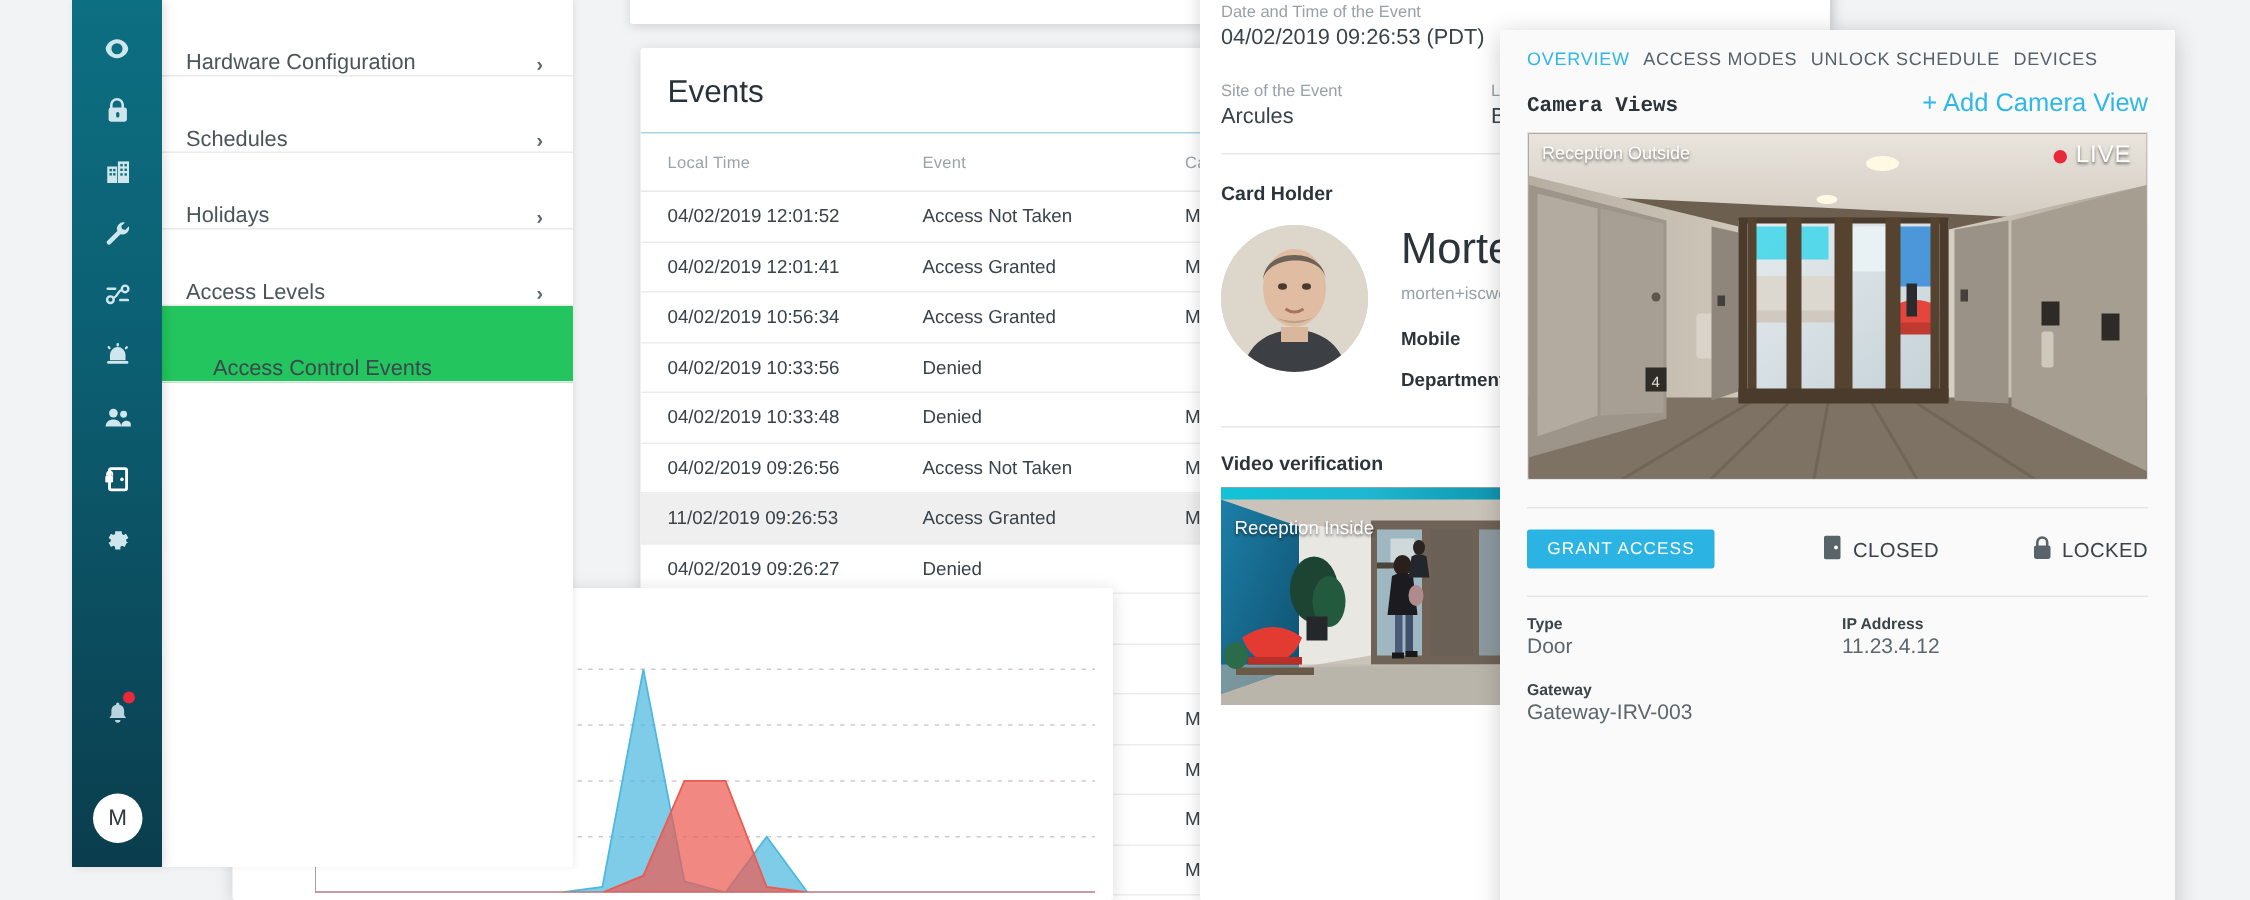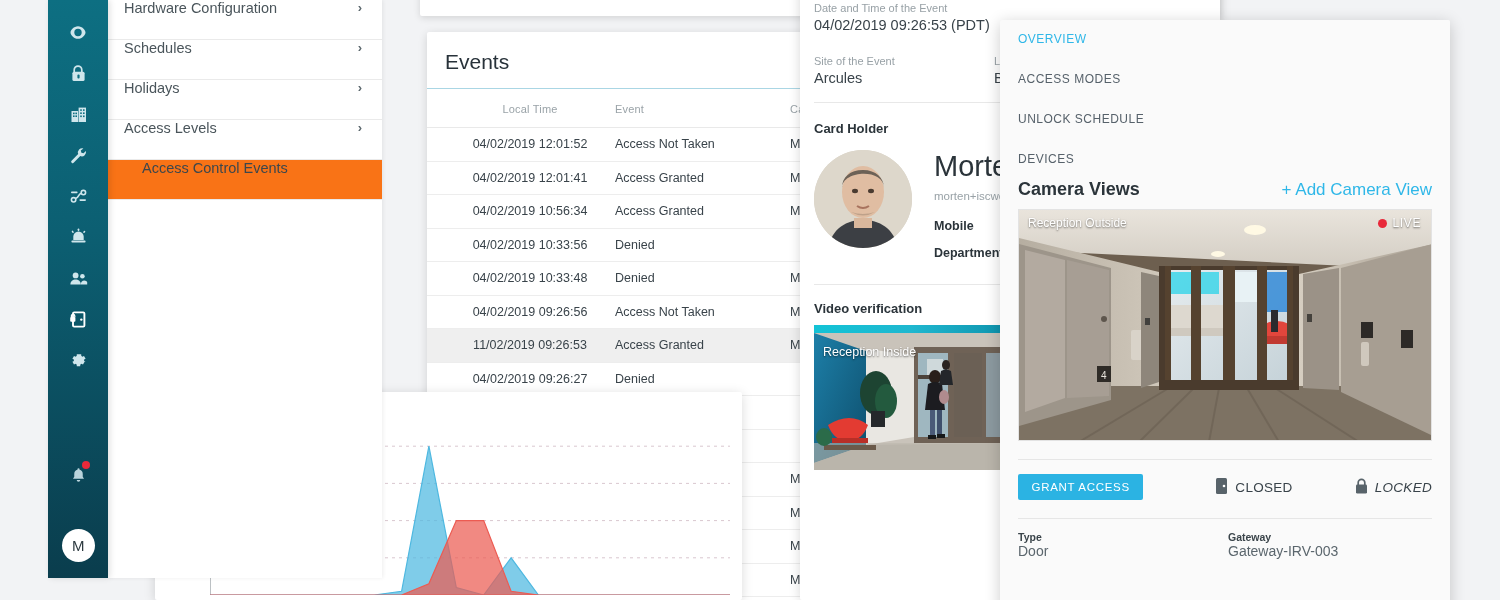--- a/index.html
+++ b/index.html
@@ -31,25 +31,25 @@
   #sb-avatar { position: absolute; left: 14px; top: 529px; width: 33px; height: 33px;
     border-radius: 50%; background: #fff; color: #2d3a40; font-size: 15px;
     display: flex; align-items: center; justify-content: center; letter-spacing: .3px; }
 
   
   #menu-panel {
     position: absolute; left: 108px; top: 0; width: 274px; height: 578px;
     background: #fff; z-index: 25; box-shadow: 1px 0 4px rgba(0,0,0,.07);
   }
   .menu-item {
-    height: 40px; display: flex; align-items: flex-start; justify-content: space-between;
+    height: 51px; display: flex; align-items: flex-end; justify-content: space-between;
     padding: 0 20px 0 16px; border-bottom: 1px solid #eaeaea;
     font-size: 14.5px; color: #4a555b;
   }
-  .menu-item.selected { background: #f97316; color: #3d474c; padding-left: 34px; }
+  .menu-item.selected { background: #22c55e; color: #3d474c; padding-left: 34px; }
   .chev { font-size: 13px; color: #5c686e; font-weight: bold; }
 
   
   #backdrop-card {
     position: absolute; left: 420px; top: -60px; width: 800px; height: 76px;
     background: #fff; border-radius: 2px; box-shadow: 0 2px 7px rgba(0,0,0,.13);
     z-index: 8;
   }
 
   
@@ -60,21 +60,21 @@
   }
   #events-title {
     padding: 18px 0 14px 18px; font-size: 21px; color: #28323a;
     border-bottom: 1.5px solid #aad6e4;
   }
   .ev-head { display: flex; padding: 14px 0 12px 18px; border-bottom: 1px solid #e9e9e9;
              font-size: 11px; color: #9aa3a8; letter-spacing: .2px; }
   .ev-row  { display: flex; padding: 0 0 0 18px; height: 33.5px; align-items: center;
              border-bottom: 1px solid #ededed; font-size: 12.5px; color: #39434a; }
   .ev-row.hl { background: #efefef; }
-  .c-time { width: 170px; flex: none; text-align: center; }
+  .c-time { width: 170px; flex: none; }
   .c-event{ width: 175px; flex: none; }
   .c-card { width: 200px; flex: none; }
 
   
   #detail-panel {
     position: absolute; left: 800px; top: -50px; width: 420px; height: 650px;
     background: #fff; border-radius: 2px; box-shadow: 0 2px 12px rgba(0,0,0,.16);
     z-index: 14; padding: 0 14px; overflow: hidden;
   }
   .dp-label { font-size: 11px; color: #98a1a6; margin-bottom: 3px; }
@@ -97,47 +97,47 @@
     position: absolute; left: 1000px; top: 20px; width: 450px; height: 600px;
     background: #fafafa; border-radius: 2px; box-shadow: 0 3px 16px rgba(0,0,0,.2);
     z-index: 20; overflow: hidden;
   }
   #door-head { background: #fff; padding: 16px 20px 12px 18px; display: flex;
                align-items: flex-start; justify-content: space-between; }
   #door-title-row { display: flex; align-items: center; gap: 8px; }
   #door-title { font-size: 20.5px; color: #222b31; }
   #door-status { font-size: 11.5px; color: #49c3a0; letter-spacing: .8px; margin: 1px 0 0 26px; }
   #edit-btn { font-size: 12px; color: #2fb7e8; letter-spacing: .6px; cursor: pointer; }
-  #door-tabs { display: flex; gap: 21px; padding: 12px 18px 0 18px; background: #fafafa; flex-direction: column; }
+  #door-tabs { display: flex; gap: 9px; padding: 12px 18px 0 18px; background: #fafafa; }
   .dtab { font-size: 12px; letter-spacing: .5px; color: #56616a; padding-bottom: 5px; }
   .dtab.active { color: #2fb7e8; }
   #cam-header { display: flex; justify-content: space-between; align-items: baseline;
                 padding: 8px 18px 0 18px; }
-  #cam-title { font-size: 18px; font-weight: bold; color: #2b343a; }
+  #cam-title { font-size: 14px; font-weight: bold; color: #2b343a; font-family: Liberation Mono, monospace; }
   #add-cam { font-size: 17px; color: #2fb7e8; }
   #cam-view {
     margin: 9px 18px 0 18px; height: 232px; position: relative; overflow: hidden;
     background: #6d5f4f; border: 1px solid #e3e3e3;
   }
   .cam-label { position: absolute; left: 9px; top: 6px; color: #fff; font-size: 12px;
                text-shadow: 0 1px 2px rgba(0,0,0,.55); z-index: 5; }
   .live-wrap { position: absolute; right: 10px; top: 6px; display: flex; align-items: center;
                gap: 6px; z-index: 5; }
   .live-dot { width: 9px; height: 9px; border-radius: 50%; background: #e8293a; }
-  .live-txt { color: #fff; font-size: 12px; letter-spacing: .6px;
+  .live-txt { color: #fff; font-size: 16px; letter-spacing: .6px;
               text-shadow: 0 1px 2px rgba(0,0,0,.55); }
   #cam-divider { height: 1px; background: #e6e6e6; margin: 18px 18px 0 18px; }
   #action-row { display: flex; align-items: center; padding: 14px 18px 0 18px; }
   #grant-btn { width: 140px; height: 26px; background: #2bb3e3; color: #fff; font-size: 11.5px;
     letter-spacing: .7px; display: flex; align-items: center; justify-content: center;
     border-radius: 2px; cursor: pointer; }
   .status-chip { display: flex; align-items: center; gap: 7px; font-size: 13.5px;
                  color: #39434a; letter-spacing: .3px; }
   #chip-closed { margin-left: 72px; }
-  #chip-locked { margin-left: 62px; font-style: italic; }
+  #chip-locked { margin-left: 62px; }
   .status-chip svg { fill: #58636a; }
   #info-divider { height: 1px; background: #e6e6e6; margin: 18px 18px 0 18px; }
   #info-grid { display: grid; grid-template-columns: 210px 1fr; row-gap: 8px;
                padding: 12px 18px 0 18px; }
   .ig-label { font-size: 10.5px; font-weight: bold; color: #3a444a; }
   .ig-value { font-size: 14px; color: #5b666d; margin-bottom: 8px; }
 
   
   #chart-card {
     position: absolute; left: 155px; top: 392px; width: 587px; height: 208px;
@@ -472,20 +472,24 @@
       </div>
     </div>
 
     <div id="info-divider"></div>
     <div id="info-grid">
         <div>
           <div class="ig-label">Type</div>
           <div class="ig-value">Door</div>
         </div>
         <div>
+          <div class="ig-label">IP Address</div>
+          <div class="ig-value">11.23.4.12</div>
+        </div>
+        <div>
           <div class="ig-label">Gateway</div>
           <div class="ig-value">Gateway-IRV-003</div>
         </div>
       </div>
   </div>
 
   <div id="chart-card">
     <div id="chart-title">Top access times</div>
     <div id="chart-area">
       <div id="yticks">

